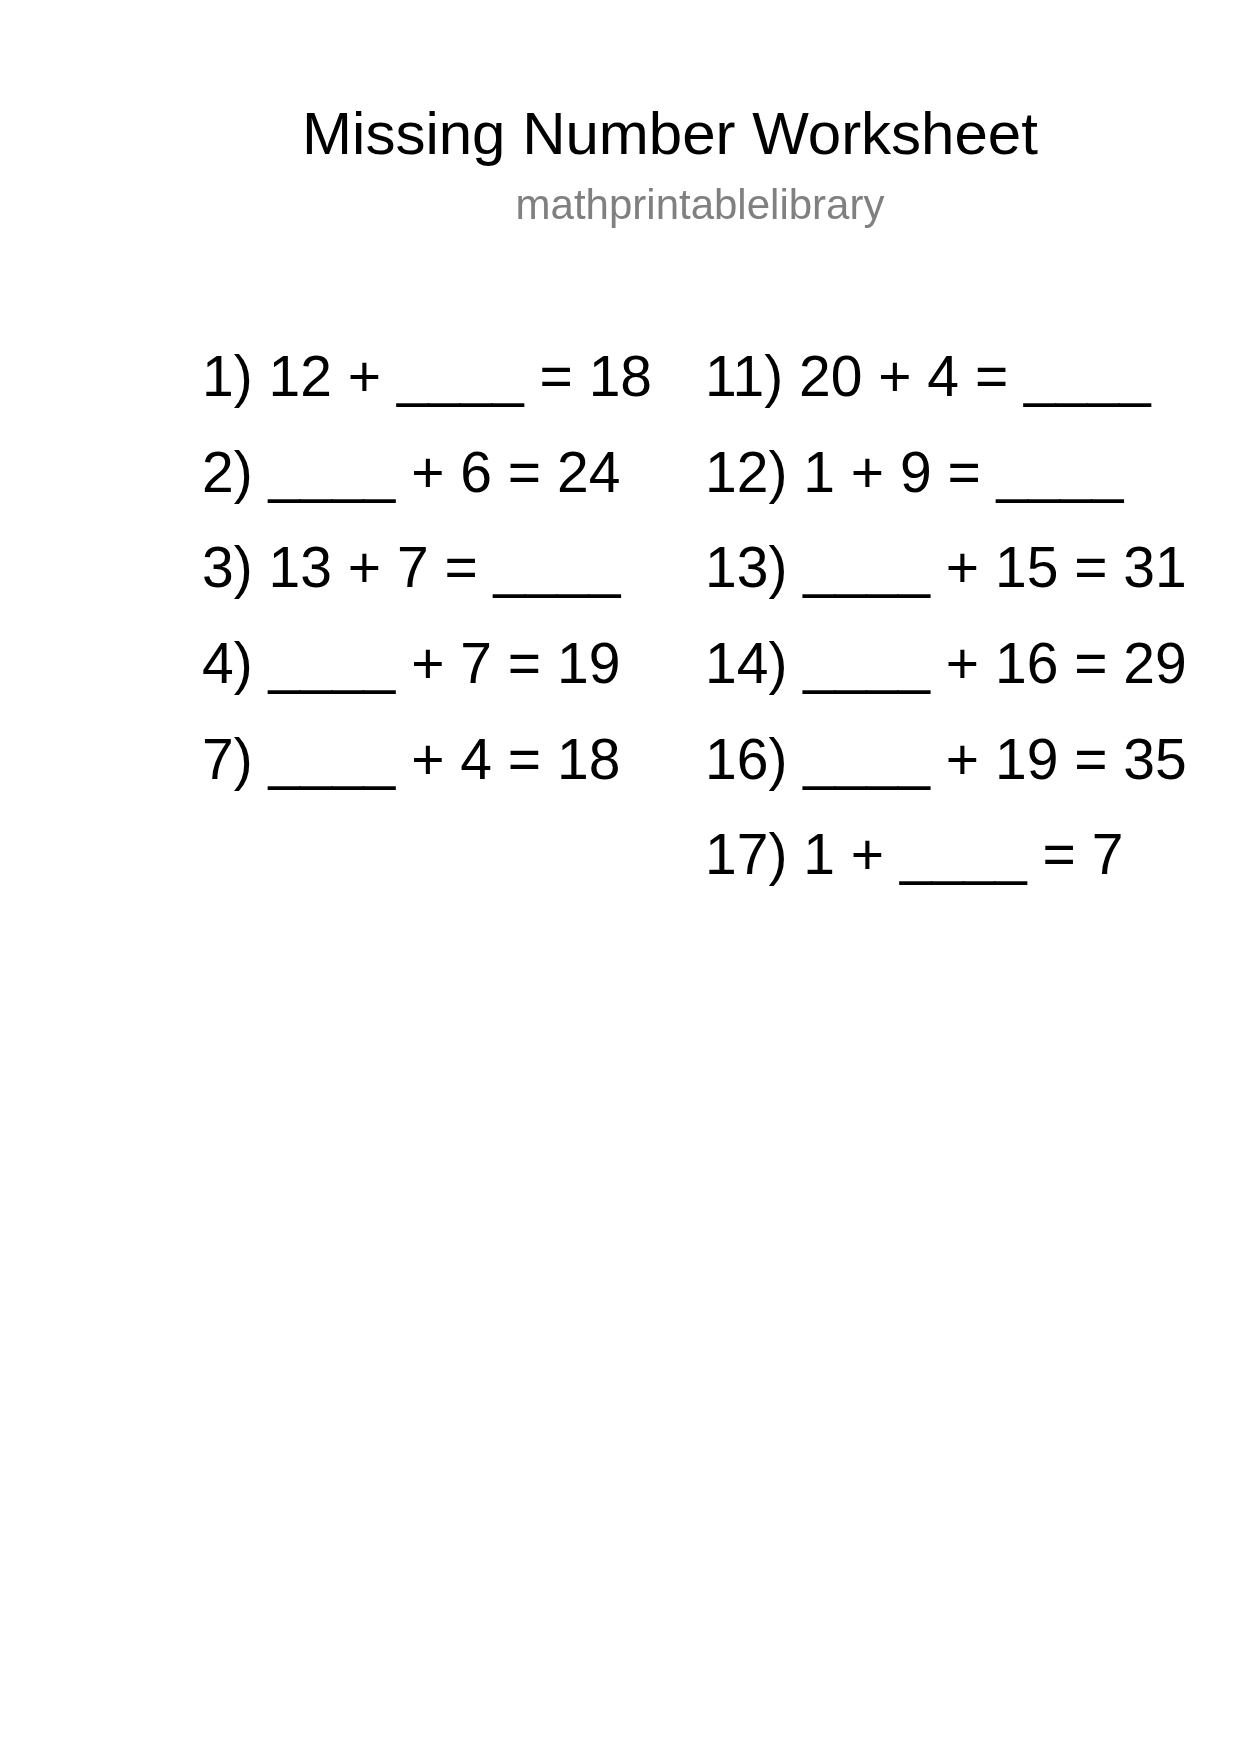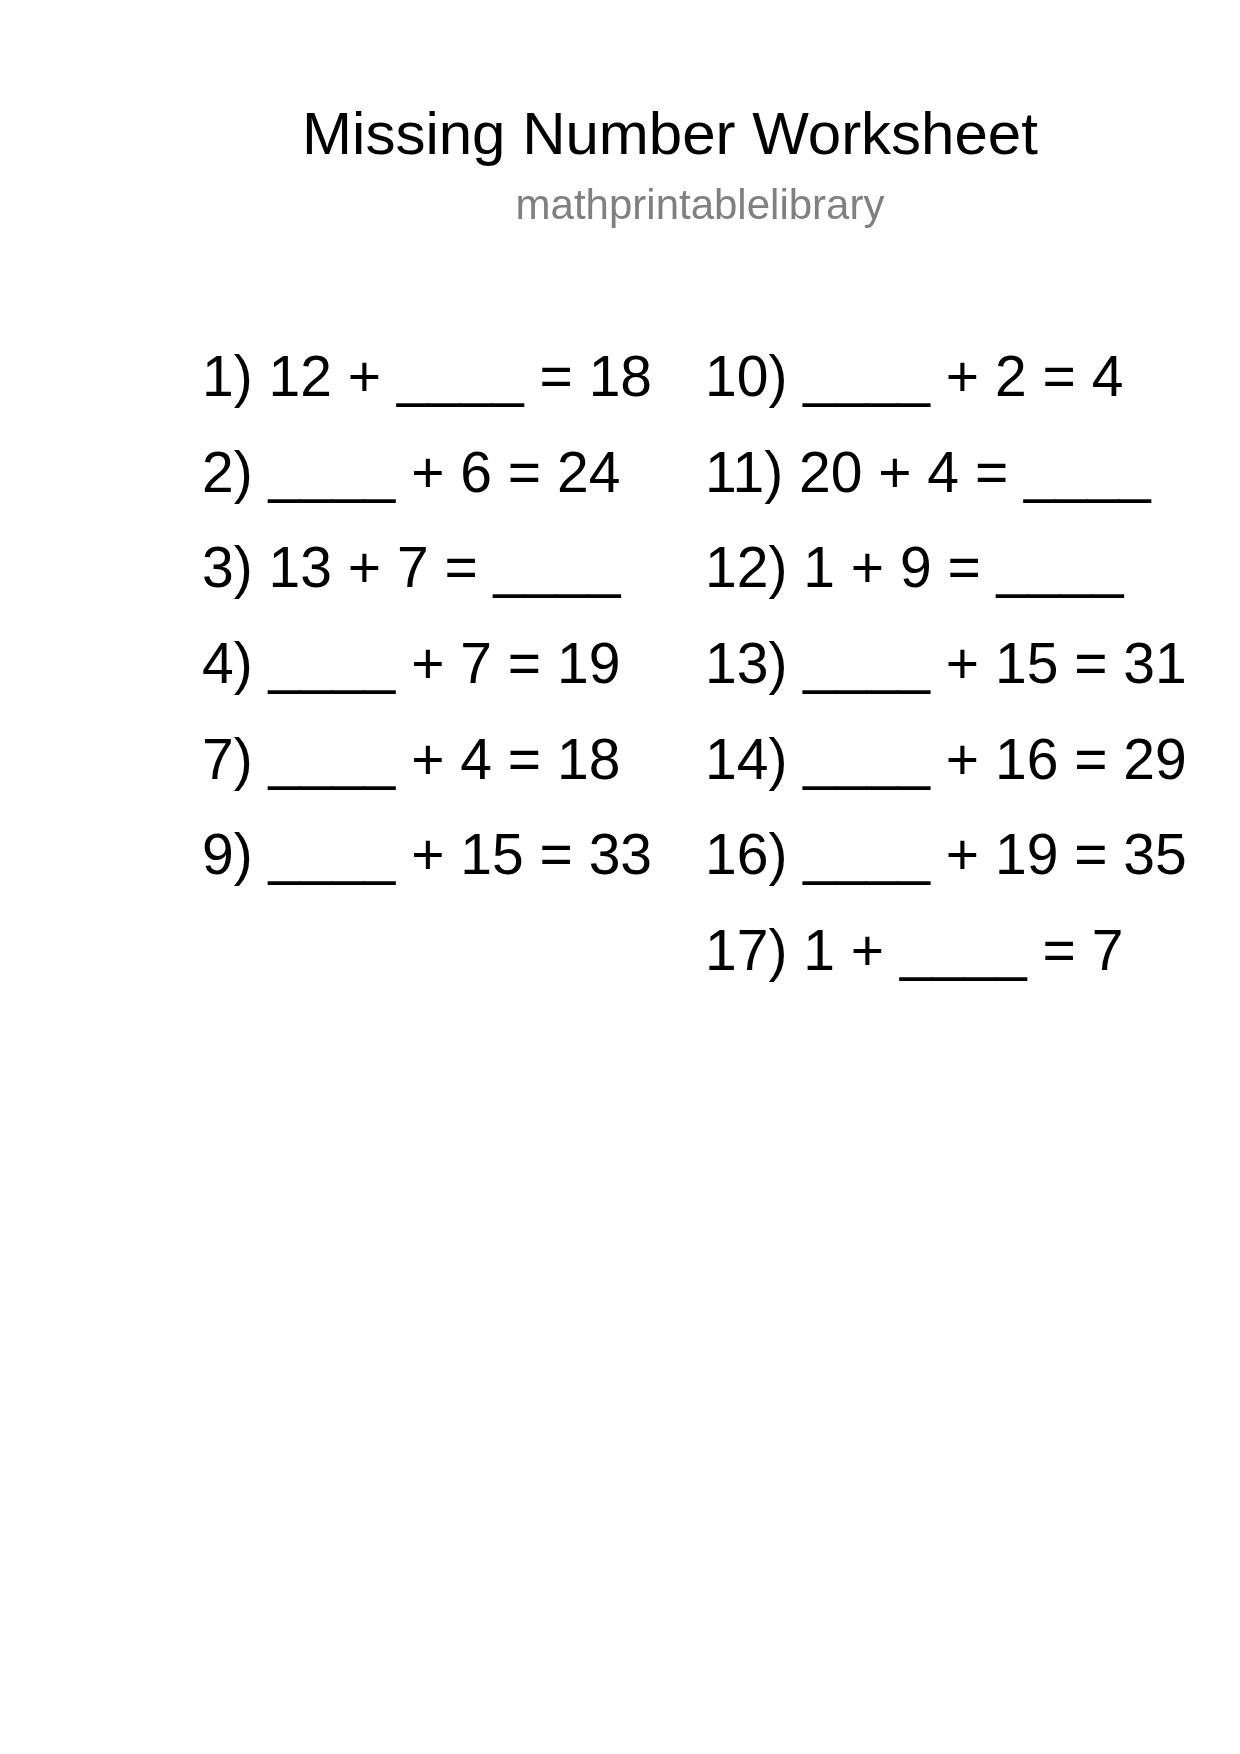--- a/index.html
+++ b/index.html
@@ -19,24 +19,22 @@
 
 <div class="title">Missing Number Worksheet</div>
 <div class="subtitle">mathprintablelibrary</div>
 
 <div class="col left">
   <div class="problem">1) 12 + ____ = 18</div>
   <div class="problem">2) ____ + 6 = 24</div>
   <div class="problem">3) 13 + 7 = ____</div>
   <div class="problem">4) ____ + 7 = 19</div>
   <div class="problem">7) ____ + 4 = 18</div>
-  <div class="problem">9) ____ + 15 = 33</div>
 </div>
 
 <div class="col right">
-  <div class="problem">10) ____ + 2 = 4</div>
   <div class="problem">11) 20 + 4 = ____</div>
   <div class="problem">12) 1 + 9 = ____</div>
   <div class="problem">13) ____ + 15 = 31</div>
   <div class="problem">14) ____ + 16 = 29</div>
   <div class="problem">16) ____ + 19 = 35</div>
   <div class="problem">17) 1 + ____ = 7</div>
 </div>
 
 </body></html>

